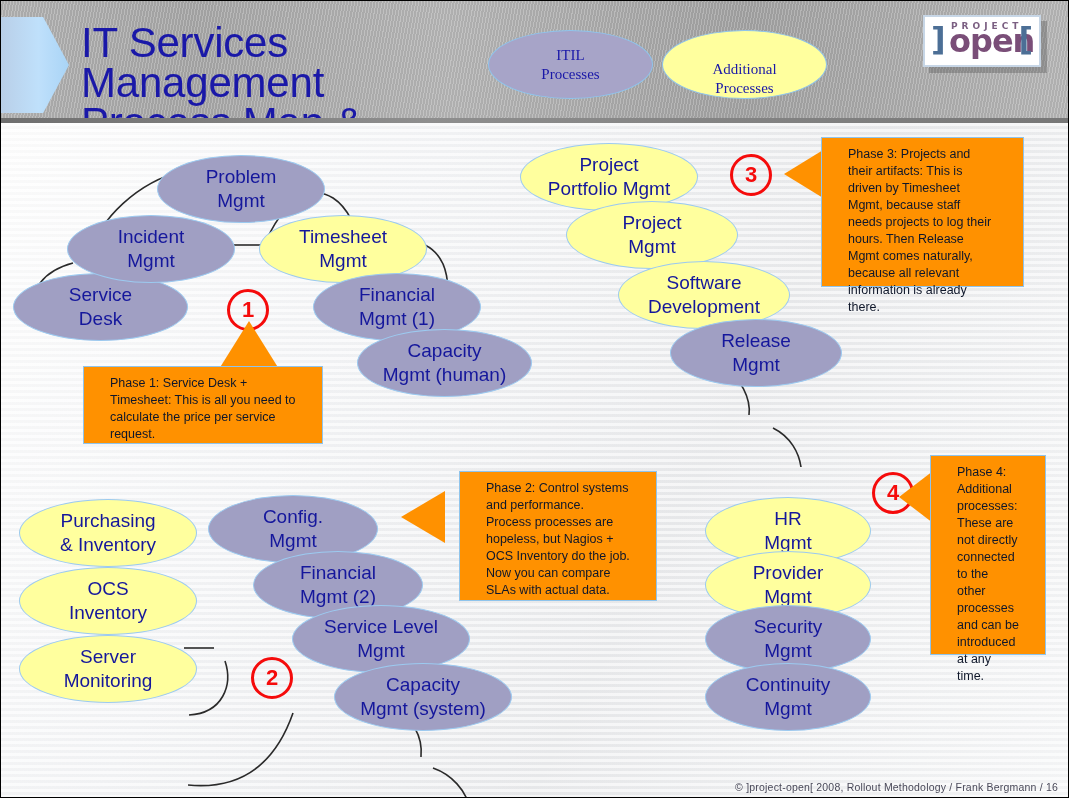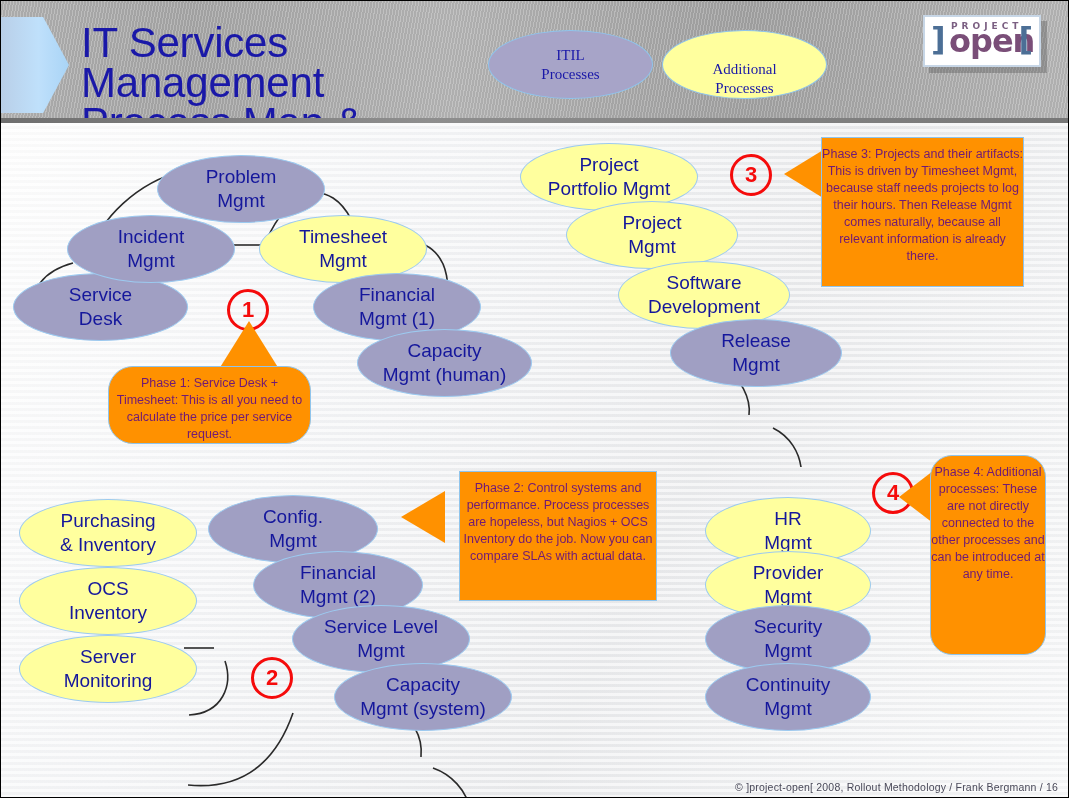--- a/index.html
+++ b/index.html
@@ -87,22 +87,22 @@
     position:absolute;width:42px;height:42px;border-radius:50%;
     border:3px solid #f50b0b;background:transparent;
     display:flex;align-items:center;justify-content:center;
     color:#f50b0b;font-size:22px;font-weight:bold;
     box-sizing:border-box;
   }
 
   
   .callout{
     position:absolute;background:#ff9100;border:1.4px solid #8fc4ec;
-    color:#701a75;font-size:12.5px;line-height:17px;
-    padding:8px 0;box-sizing:border-box;text-align:center;
+    color:#0f172a;font-size:12.5px;line-height:17px;
+    padding:8px 26px;box-sizing:border-box;
   }
   .callout-tail{position:absolute;background:#ff9100;}
   
   .tail-left{clip-path:polygon(100% 0%,100% 100%,0% 50%);}
   
   .tail-up{clip-path:polygon(50% 0%,100% 100%,0% 100%);}
 
   
   #footer{
     position:absolute;right:12px;bottom:6px;
@@ -187,21 +187,21 @@
     <div class="node purple" style="left:356px;top:206px;width:175px;height:68px;">
       <span>Capacity
 Mgmt (human)</span>
     </div>
 
     <div class="phase-num" style="left:226px;top:166px;">
       <span>1</span>
     </div>
 
     <div class="callout-tail tail-up" style="left:218px;top:198px;width:60px;height:48px;"></div>
-    <div class="callout" style="left:107px;top:243px;width:203px;height:78px;border-radius:25px;">
+    <div class="callout" style="left:82px;top:243px;width:240px;height:78px;">
       <span>Phase 1: Service Desk + Timesheet: This is all you need to calculate the price per service request.</span>
     </div>
 
     <div class="node yellow" style="left:519px;top:20px;width:178px;height:68px;">
       <span>Project
 Portfolio Mgmt</span>
     </div>
     <div class="node yellow" style="left:565px;top:78px;width:172px;height:68px;">
       <span>Project
 Mgmt</span>
@@ -277,20 +277,20 @@
     <div class="node purple" style="left:704px;top:540px;width:166px;height:68px;">
       <span>Continuity
 Mgmt</span>
     </div>
 
     <div class="phase-num" style="left:871px;top:349px;">
       <span>4</span>
     </div>
 
     <div class="callout-tail tail-left" style="left:898px;top:348px;width:34px;height:52px;"></div>
-    <div class="callout" style="left:929px;top:332px;width:116px;height:200px;border-radius:22px;">
+    <div class="callout" style="left:929px;top:332px;width:116px;height:200px;">
       <span>Phase 4: Additional processes: These are not directly connected to the other processes and can be introduced at any time.</span>
     </div>
 
     <div id="footer">©  ]project-open[  2008, Rollout Methodology / Frank Bergmann / 16</div>
 
   </div>
 </div>
 
 </body></html>

